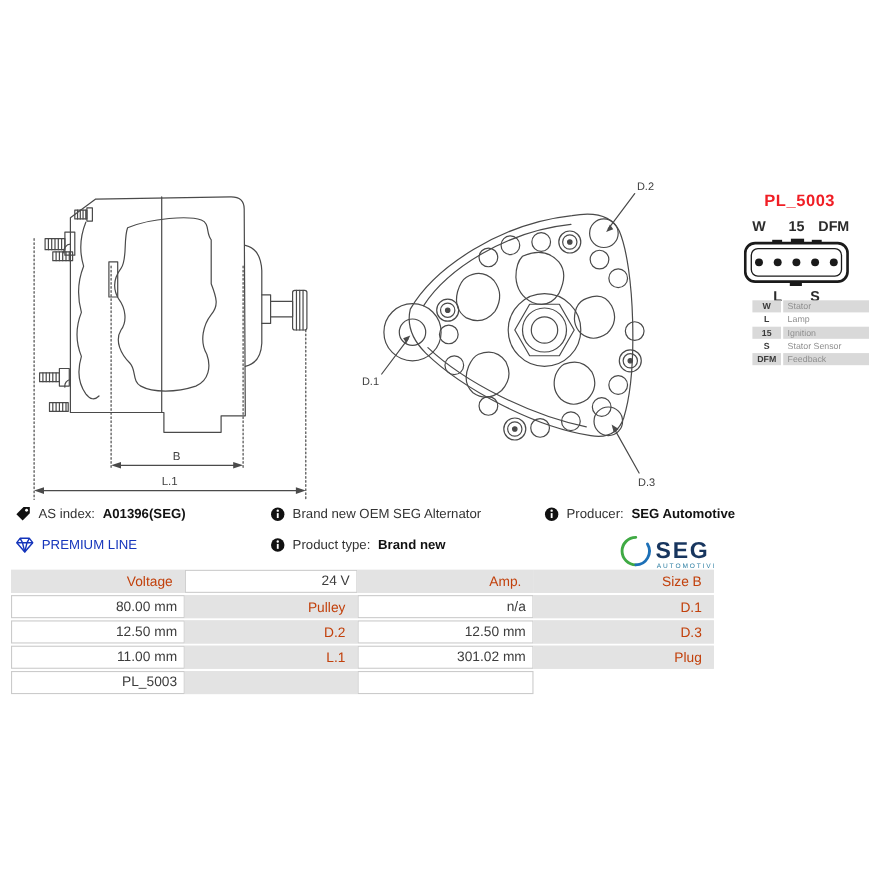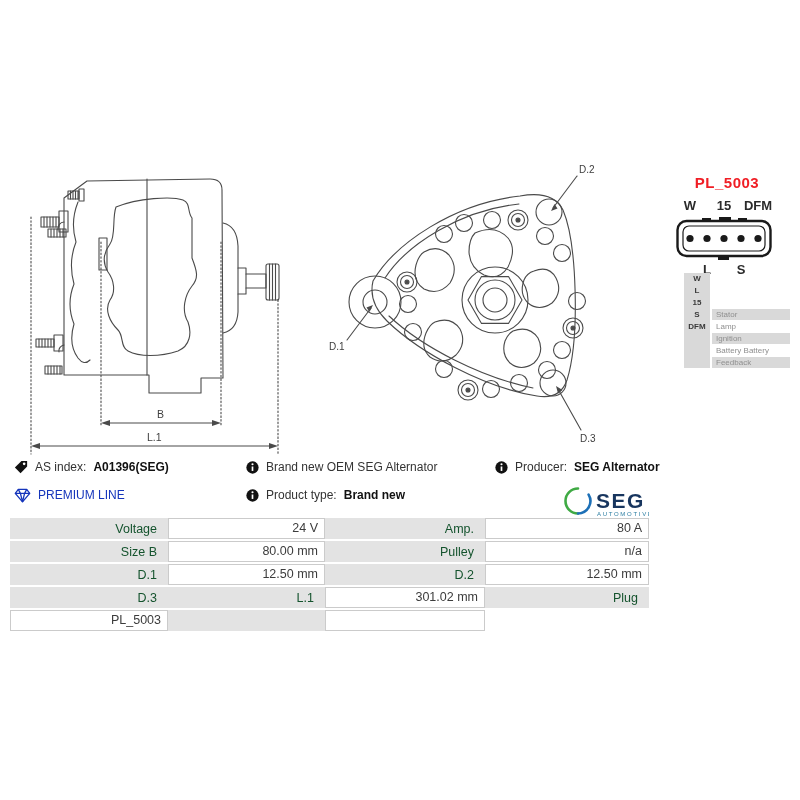--- a/index.html
+++ b/index.html
@@ -10,35 +10,35 @@
 
   
   .connector-panel{position:absolute;left:660px;top:170px;width:140px;height:200px;}
   .conn-title{position:absolute;left:0;top:4px;width:134px;text-align:center;
               font-size:15px;font-weight:bold;color:#f01e25;letter-spacing:.5px;}
   .pin-label{position:absolute;font-size:13px;font-weight:bold;color:#2b2b2b;
              transform:translateX(-50%);white-space:nowrap;}
   .legend{position:absolute;left:24px;top:103px;width:106px;}
   .legend-row{display:grid;grid-template-columns:26px 78px;column-gap:2px;height:11px;margin-bottom:1px;}
   .legend-row .k{font-size:8px;font-weight:bold;color:#3a3a3a;text-align:center;line-height:11px;}
-  .legend-row .v{font-size:8px;color:#8f8f8f;line-height:11px;padding-left:4px;margin-top:36px;}
+  .legend-row .v{font-size:8px;color:#8f8f8f;line-height:11px;padding-left:4px;}
   .legend-row.odd .k,.legend-row.odd .v{background:#d9d9d9;}
 
   
   .info-line{position:absolute;display:flex;align-items:center;gap:7px;height:18px;
              font-size:12px;color:#333;white-space:nowrap;}
   .info-line b{color:#111;text-align:right;}
   .premium{color:#1535bb;font-weight:normal;}
   .seg-logo{position:absolute;left:563px;top:483px;}
 
   
   .spec-table{position:absolute;left:10px;top:518px;
               display:grid;grid-template-columns:158px 157px 160px 164px;
               grid-auto-rows:21px;row-gap:2px;font-size:12.5px;}
-  .spec-table .sl{background:#e3e3e3;color:#14532d;text-align:right;
+  .spec-table .sl{background:#e3e3e3;color:#c2410c;text-align:right;
                   padding-right:10px;line-height:21px;border:1px solid #e3e3e3;box-sizing:border-box;}
   .spec-table .sv{background:#fff;color:#3c3c3c;text-align:right;
                   padding-right:6px;line-height:19px;border:1px solid #cbcbcb;box-sizing:border-box;}
 </style>
 </head>
 <body>
 
 <div class="page">
 
   <svg class="abs" style="left:20px;top:160px" width="292" height="300" viewBox="0 0 292 300">
@@ -194,21 +194,21 @@
       <div class="legend-row">
         <span class="k">L</span>
         <span class="v">Lamp</span>
         </div>
       <div class="legend-row odd">
         <span class="k">15</span>
         <span class="v">Ignition</span>
         </div>
       <div class="legend-row">
         <span class="k">S</span>
-        <span class="v">Battery Battery</span>
+        <span class="v">Stator Sensor</span>
         </div>
       <div class="legend-row odd">
         <span class="k">DFM</span>
         <span class="v">Feedback</span>
         </div>
     </div>
   </div>
 
   <div class="info-line" style="left:14px;top:458px">
     <svg width="14" height="14" viewBox="0 0 16 16">
@@ -248,51 +248,51 @@
     <span>Brand new OEM SEG Alternator</span>
   </div>
 
   <div class="info-line" style="left:495px;top:458px">
     <svg width="13" height="13" viewBox="0 0 14 14">
       <circle cx="7" cy="7" r="6.6" fill="#111"></circle>
       <rect x="6.1" y="5.9" width="1.8" height="4.8" fill="#fff"></rect>
       <circle cx="7" cy="3.5" r="1.15" fill="#fff"></circle>
     </svg>
     <span>Producer:</span>
-    <b>SEG Alternator</b>
+    <b>SEG Automotive</b>
   </div>
 
   <div class="seg-logo">
     <svg width="86" height="36" viewBox="0 0 86 36">
       <g fill="none" stroke-width="2.6" stroke-linecap="round">
         <path d="M15 5.5 A12.5 12.5 0 0 0 15 30.5" stroke="#3faa44"></path>
         <path d="M15 30.5 A12.5 12.5 0 0 0 25.6 11.6" stroke="#1d70b7"></path>
       </g>
       <text x="33" y="24.5" font-size="21" font-weight="bold" fill="#17355e" letter-spacing="1.5" font-family="Liberation Sans, sans-serif">SEG</text>
       <text x="34" y="33" font-size="6" fill="#2e7fa3" letter-spacing="1.7" font-family="Liberation Sans, sans-serif">AUTOMOTIVE</text>
     </svg>
   </div>
 
   <div class="spec-table">
     <div class="sl">Voltage</div>
     <div class="sv">24 V</div>
     <div class="sl">Amp.</div>
-    <div class="sv">80 A</div>
 
     <div class="sl">Size B</div>
     <div class="sv">80.00 mm</div>
     <div class="sl">Pulley</div>
     <div class="sv">n/a</div>
 
     <div class="sl">D.1</div>
     <div class="sv">12.50 mm</div>
     <div class="sl">D.2</div>
     <div class="sv">12.50 mm</div>
 
     <div class="sl">D.3</div>
+    <div class="sv">11.00 mm</div>
     <div class="sl">L.1</div>
     <div class="sv">301.02 mm</div>
 
     <div class="sl">Plug</div>
     <div class="sv">PL_5003</div>
     <div class="sl"></div>
     <div class="sv"></div>
   </div>
 
 </div>

